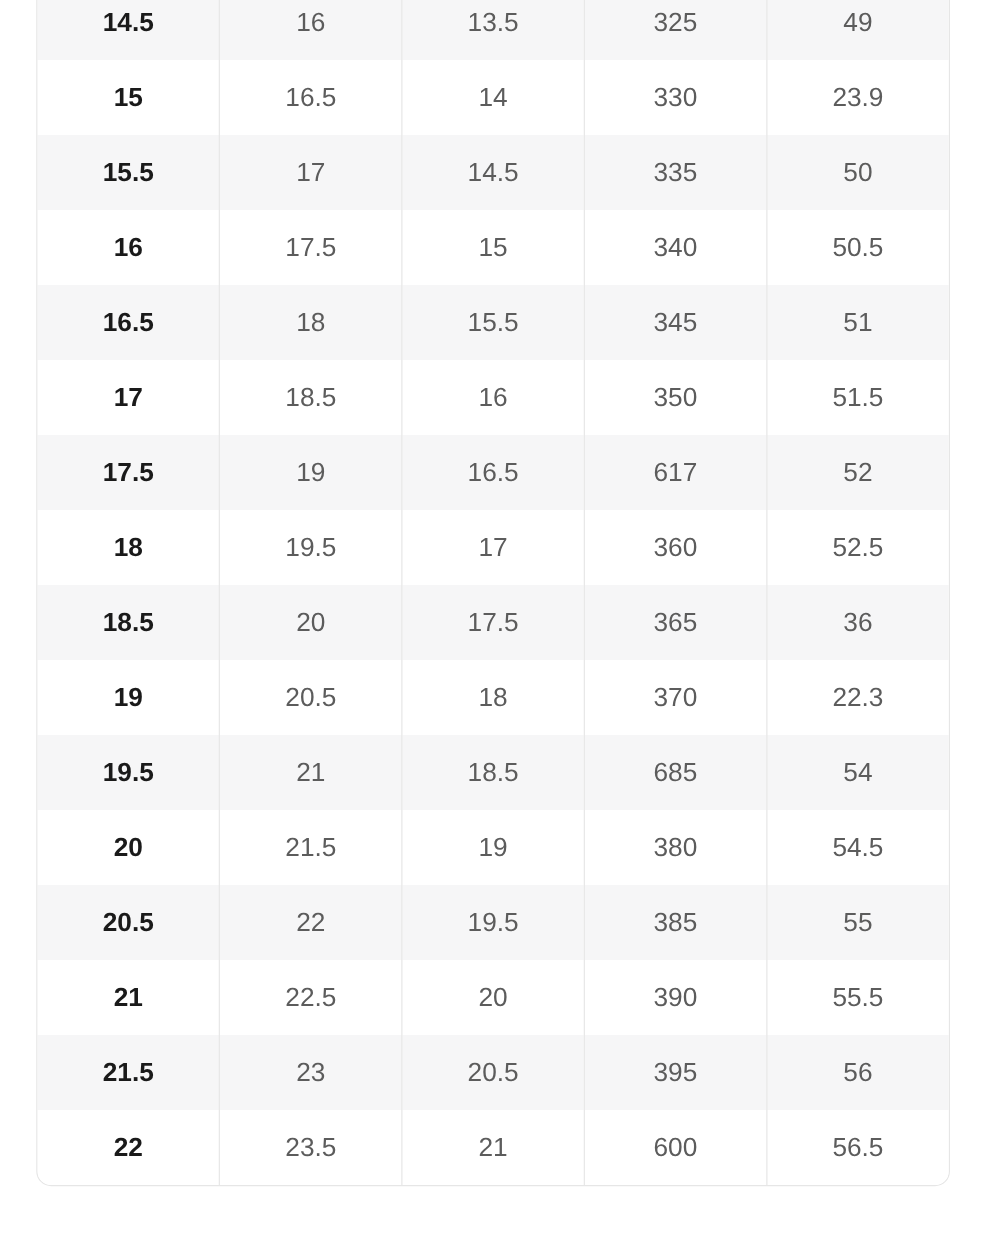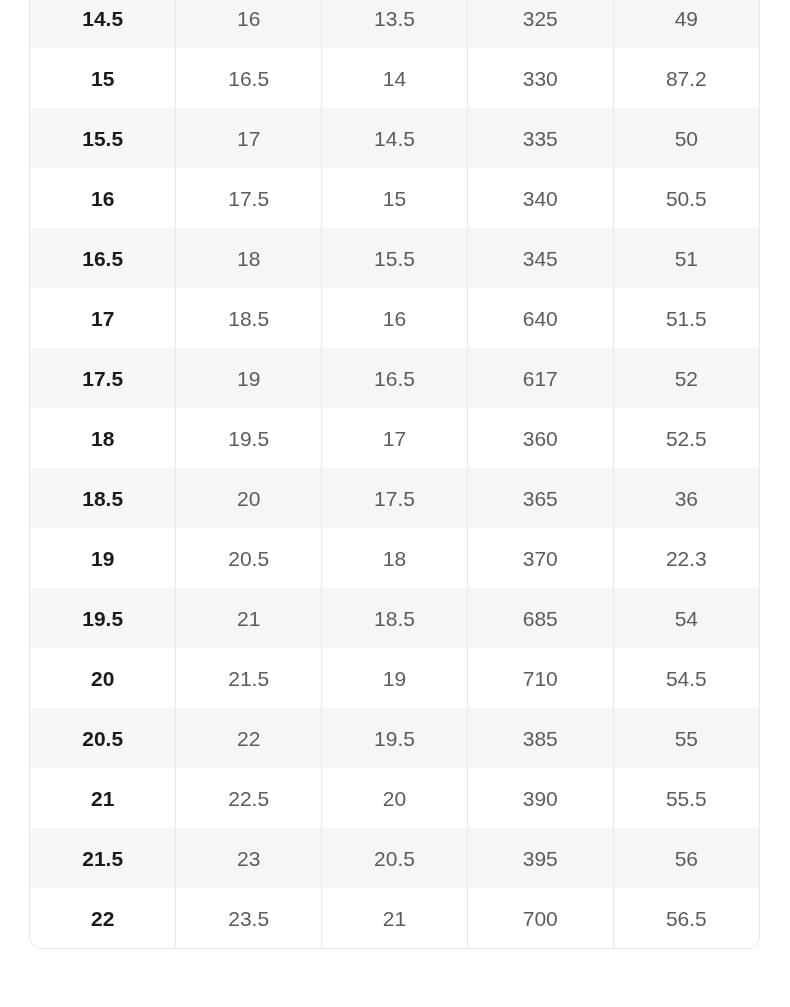--- a/index.html
+++ b/index.html
@@ -96,21 +96,21 @@
             <td>16</td>
             <td>13.5</td>
             <td>325</td>
             <td>49</td>
           </tr>
           <tr>
             <td class="primary-col">15</td>
             <td>16.5</td>
             <td>14</td>
             <td>330</td>
-            <td>87.2</td>
+            <td>23.9</td>
           </tr>
           <tr>
             <td class="primary-col">15.5</td>
             <td>17</td>
             <td>14.5</td>
             <td>335</td>
             <td>50</td>
           </tr>
           <tr>
             <td class="primary-col">16</td>
@@ -123,21 +123,21 @@
             <td class="primary-col">16.5</td>
             <td>18</td>
             <td>15.5</td>
             <td>345</td>
             <td>51</td>
           </tr>
           <tr>
             <td class="primary-col">17</td>
             <td>18.5</td>
             <td>16</td>
-            <td>640</td>
+            <td>350</td>
             <td>51.5</td>
           </tr>
           <tr>
             <td class="primary-col">17.5</td>
             <td>19</td>
             <td>16.5</td>
             <td>617</td>
             <td>52</td>
           </tr>
           <tr>
@@ -165,21 +165,21 @@
             <td class="primary-col">19.5</td>
             <td>21</td>
             <td>18.5</td>
             <td>685</td>
             <td>54</td>
           </tr>
           <tr>
             <td class="primary-col">20</td>
             <td>21.5</td>
             <td>19</td>
-            <td>710</td>
+            <td>380</td>
             <td>54.5</td>
           </tr>
           <tr>
             <td class="primary-col">20.5</td>
             <td>22</td>
             <td>19.5</td>
             <td>385</td>
             <td>55</td>
           </tr>
           <tr>
@@ -193,19 +193,19 @@
             <td class="primary-col">21.5</td>
             <td>23</td>
             <td>20.5</td>
             <td>395</td>
             <td>56</td>
           </tr>
           <tr>
             <td class="primary-col">22</td>
             <td>23.5</td>
             <td>21</td>
-            <td>700</td>
+            <td>600</td>
             <td>56.5</td>
           </tr>
         </tbody>
     </table>
   </div>
 </div>
 
 </body></html>

